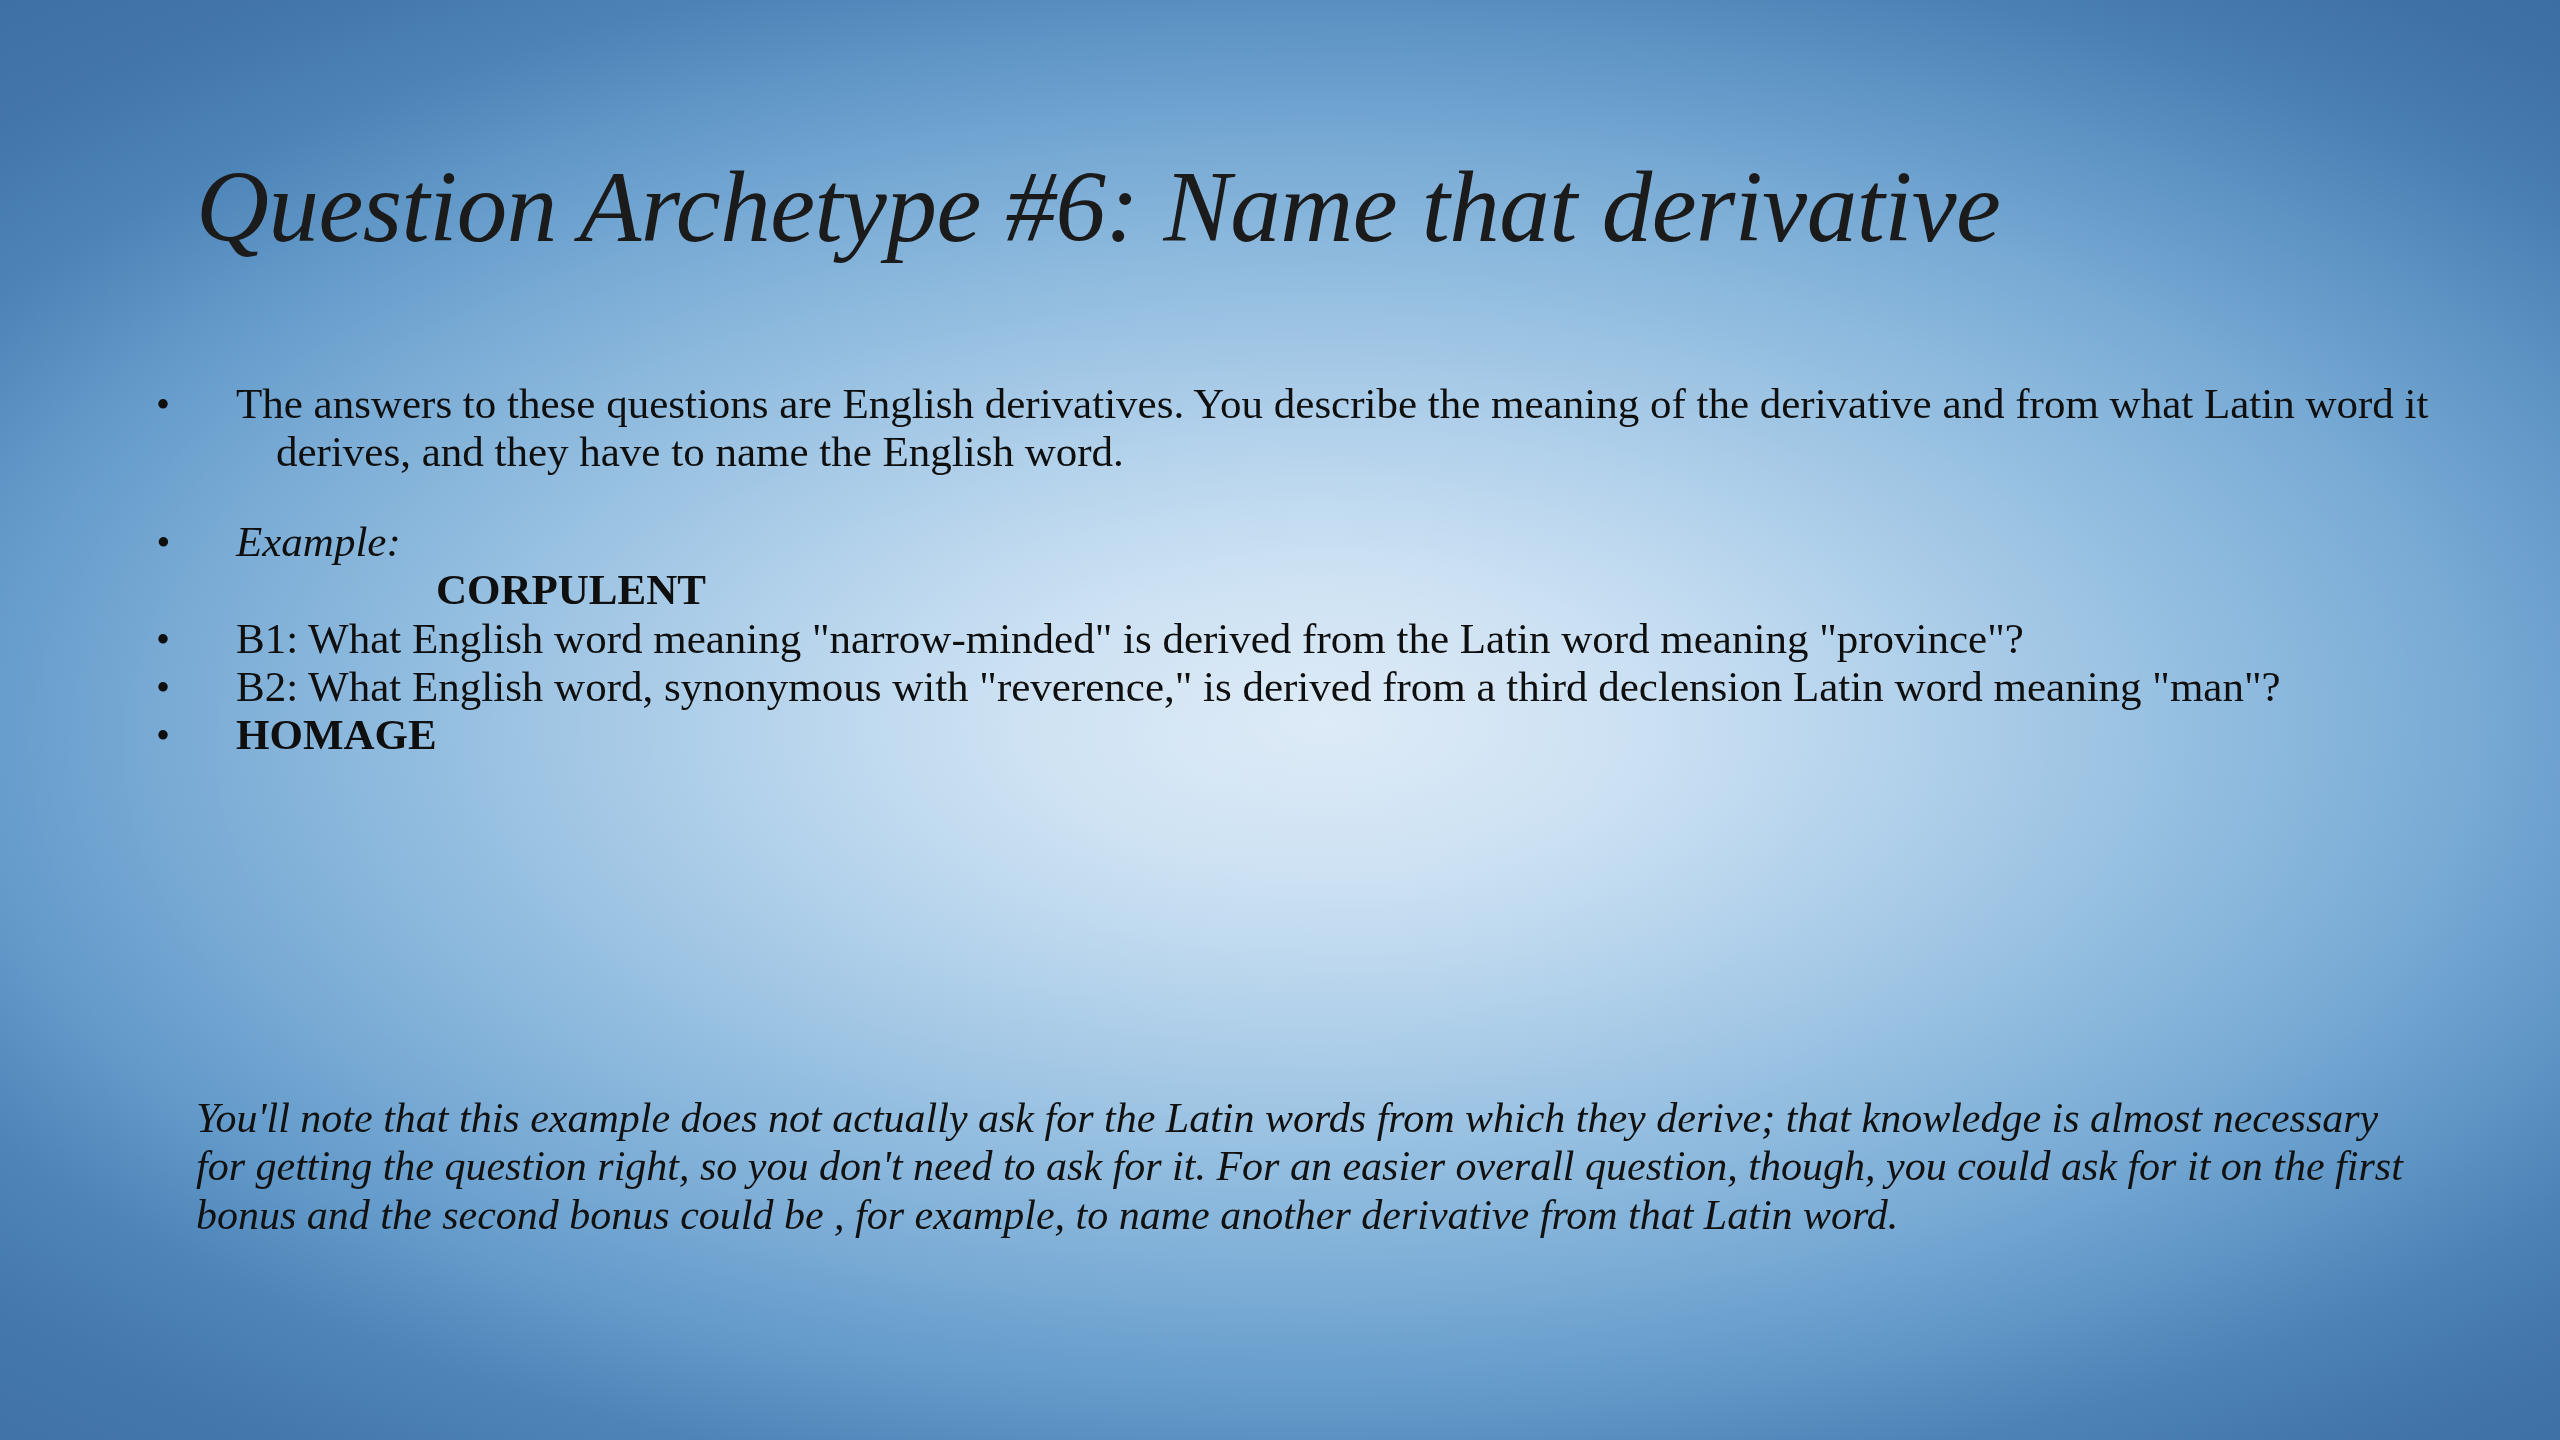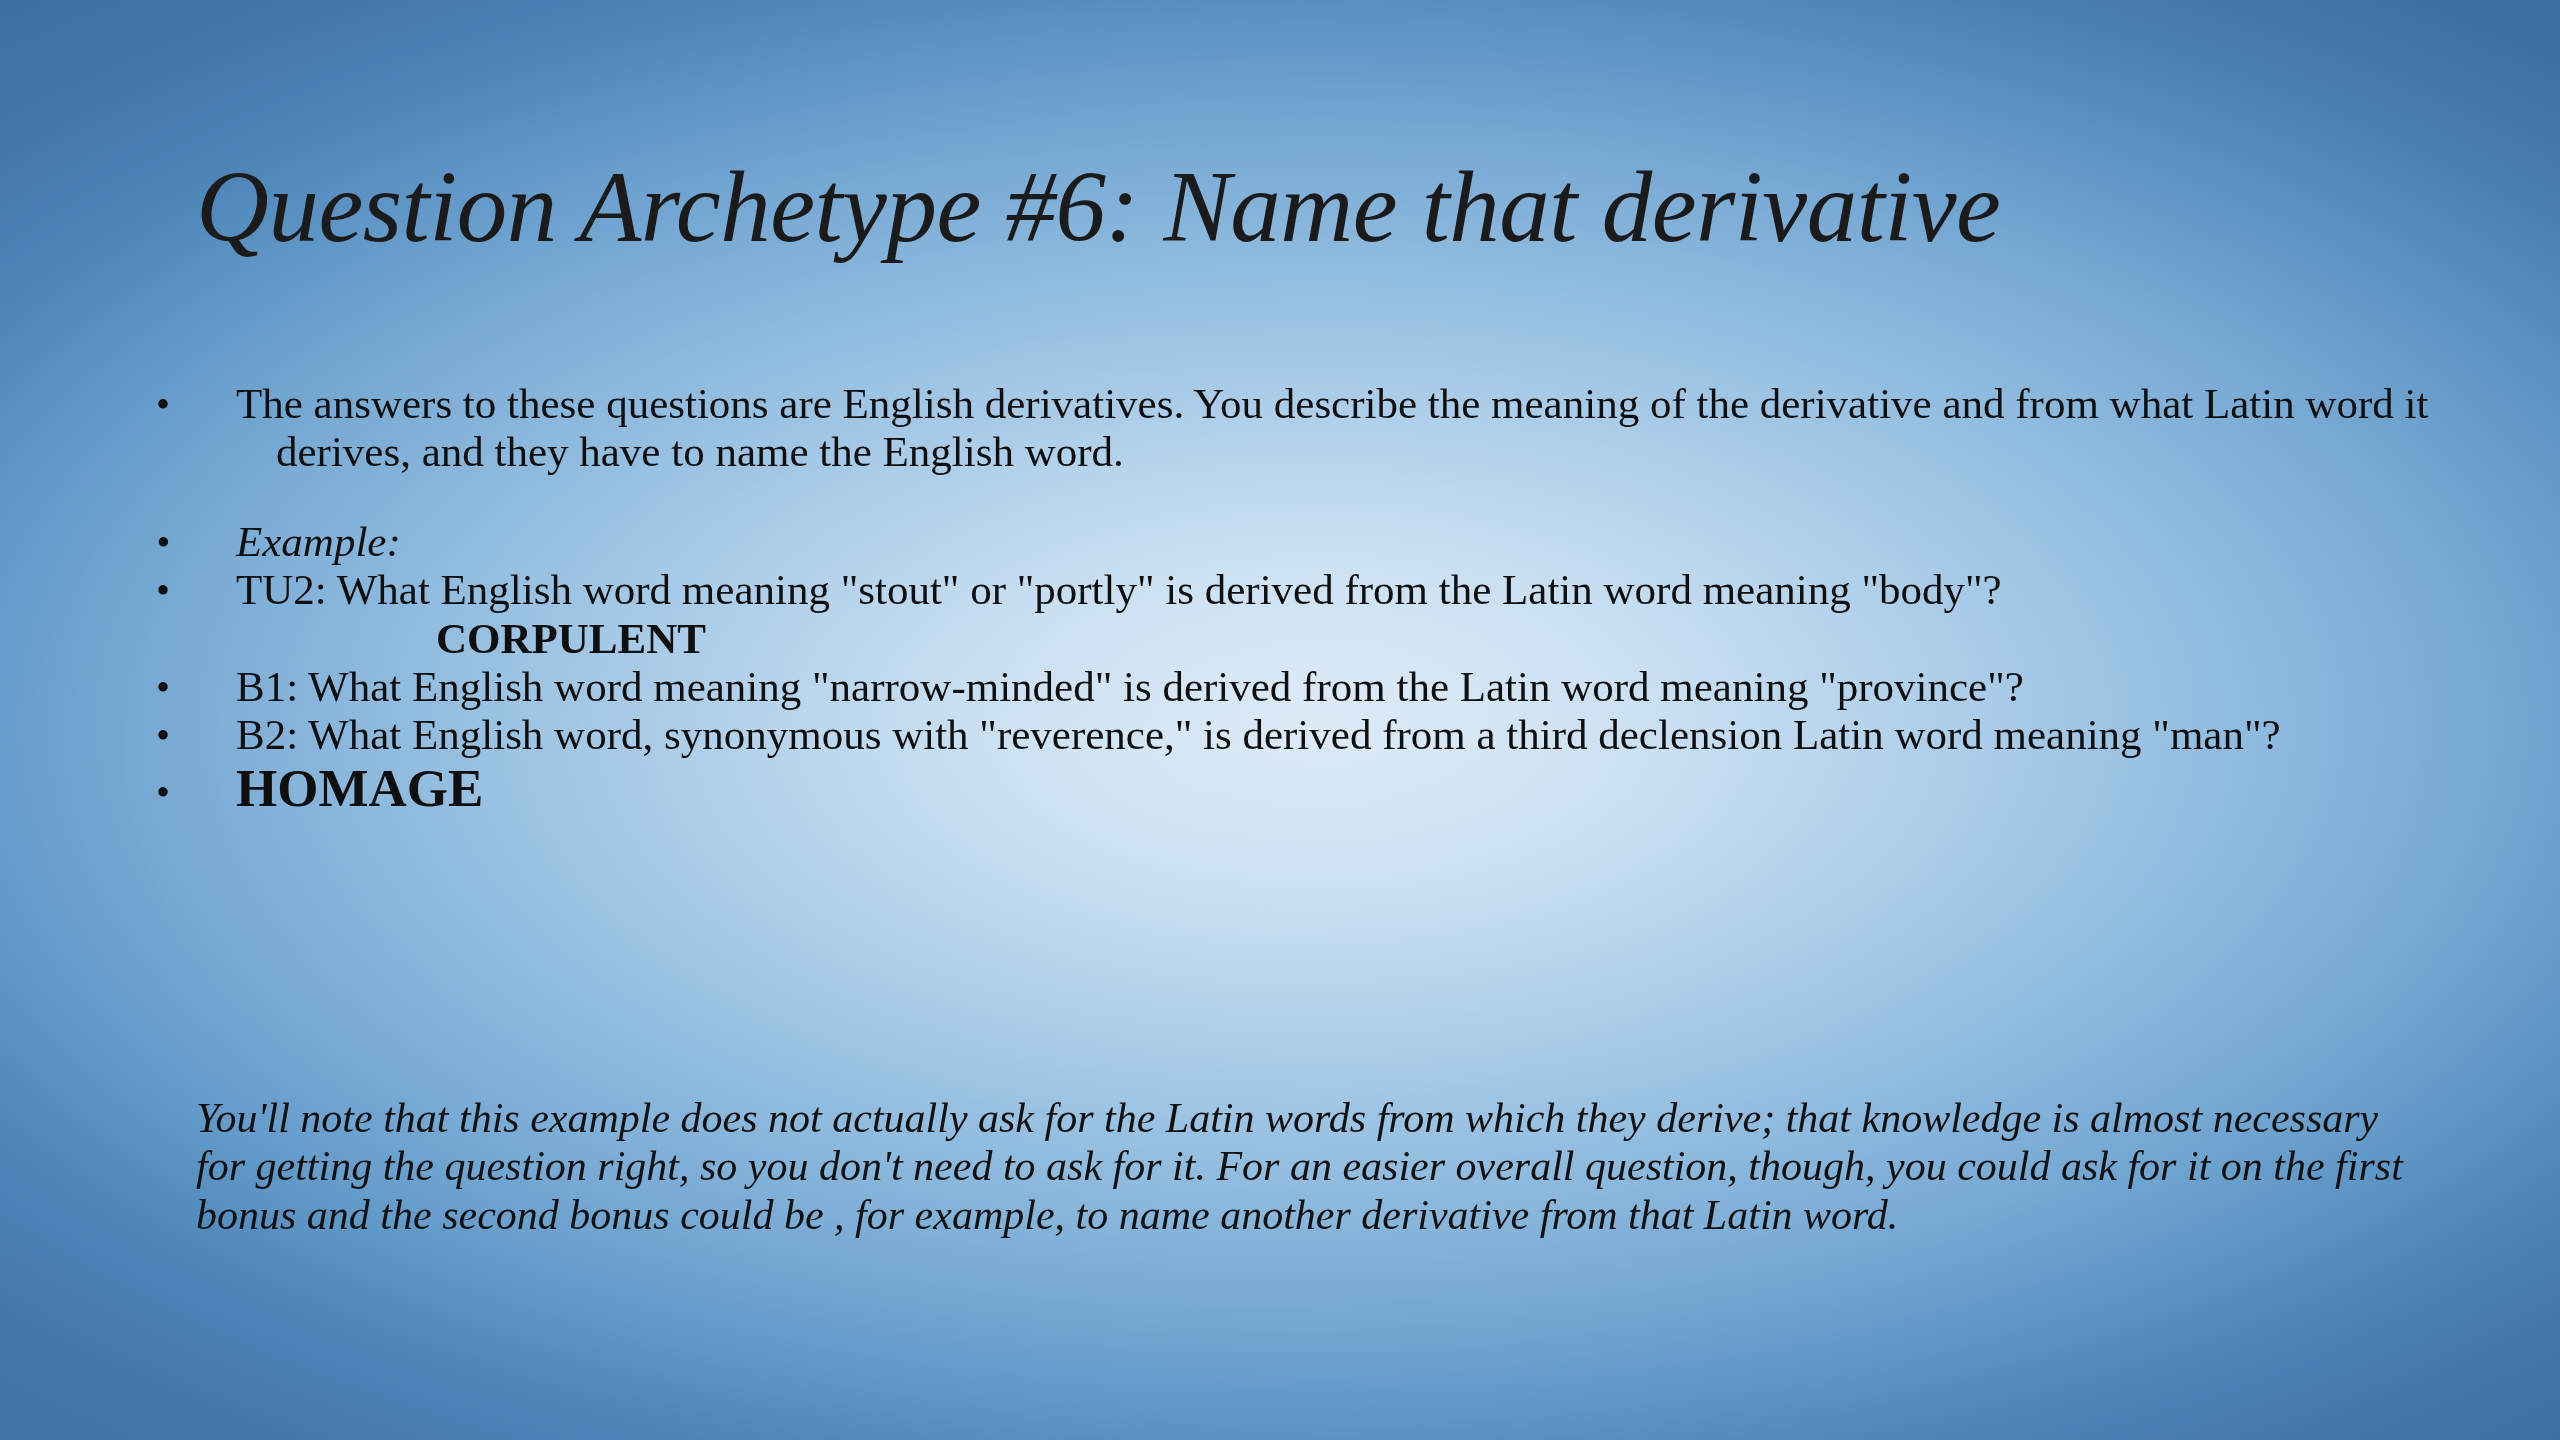--- a/index.html
+++ b/index.html
@@ -83,21 +83,21 @@
     font-weight: bold;
     font-size: 43px;
     line-height: 1.12;
   }
 
   .answer-bullet {
     margin: 0;
     padding-left: 40px;
     text-indent: -40px;
     font-weight: bold;
-    font-size: 53px;
+    font-size: 43px;
     line-height: 1.12;
   }
   .answer-bullet::before {
     content: "\2022";
     display: inline-block;
     width: 40px;
     margin-left: -40px;
     font-weight: normal;
     font-size: 40px;
   }
@@ -122,21 +122,20 @@
     <h1 class="title">Question Archetype #6: Name that derivative</h1>
 
     <div class="body-block">
 
       <p class="para bullet-dot">The answers to these questions are English derivatives. You describe the meaning of the derivative and from what Latin word it derives, and they have to name the English word.</p>
 
       <div class="spacer-sm"></div>
 
       <p class="para bullet-dot italic">Example:</p>
 
-      <p class="para bullet-dot">TU2: What English word meaning "stout" or "portly" is derived from the Latin word meaning "body"?</p>
 
       <p class="answer">CORPULENT</p>
 
       <p class="para bullet-dot">B1: What English word meaning "narrow-minded" is derived from the Latin word meaning "province"?</p>
 
 
       <p class="para bullet-dot">B2: What English word, synonymous with "reverence," is derived from a third declension Latin word meaning "man"?</p>
 
       <p class="answer-bullet">HOMAGE</p>
 

